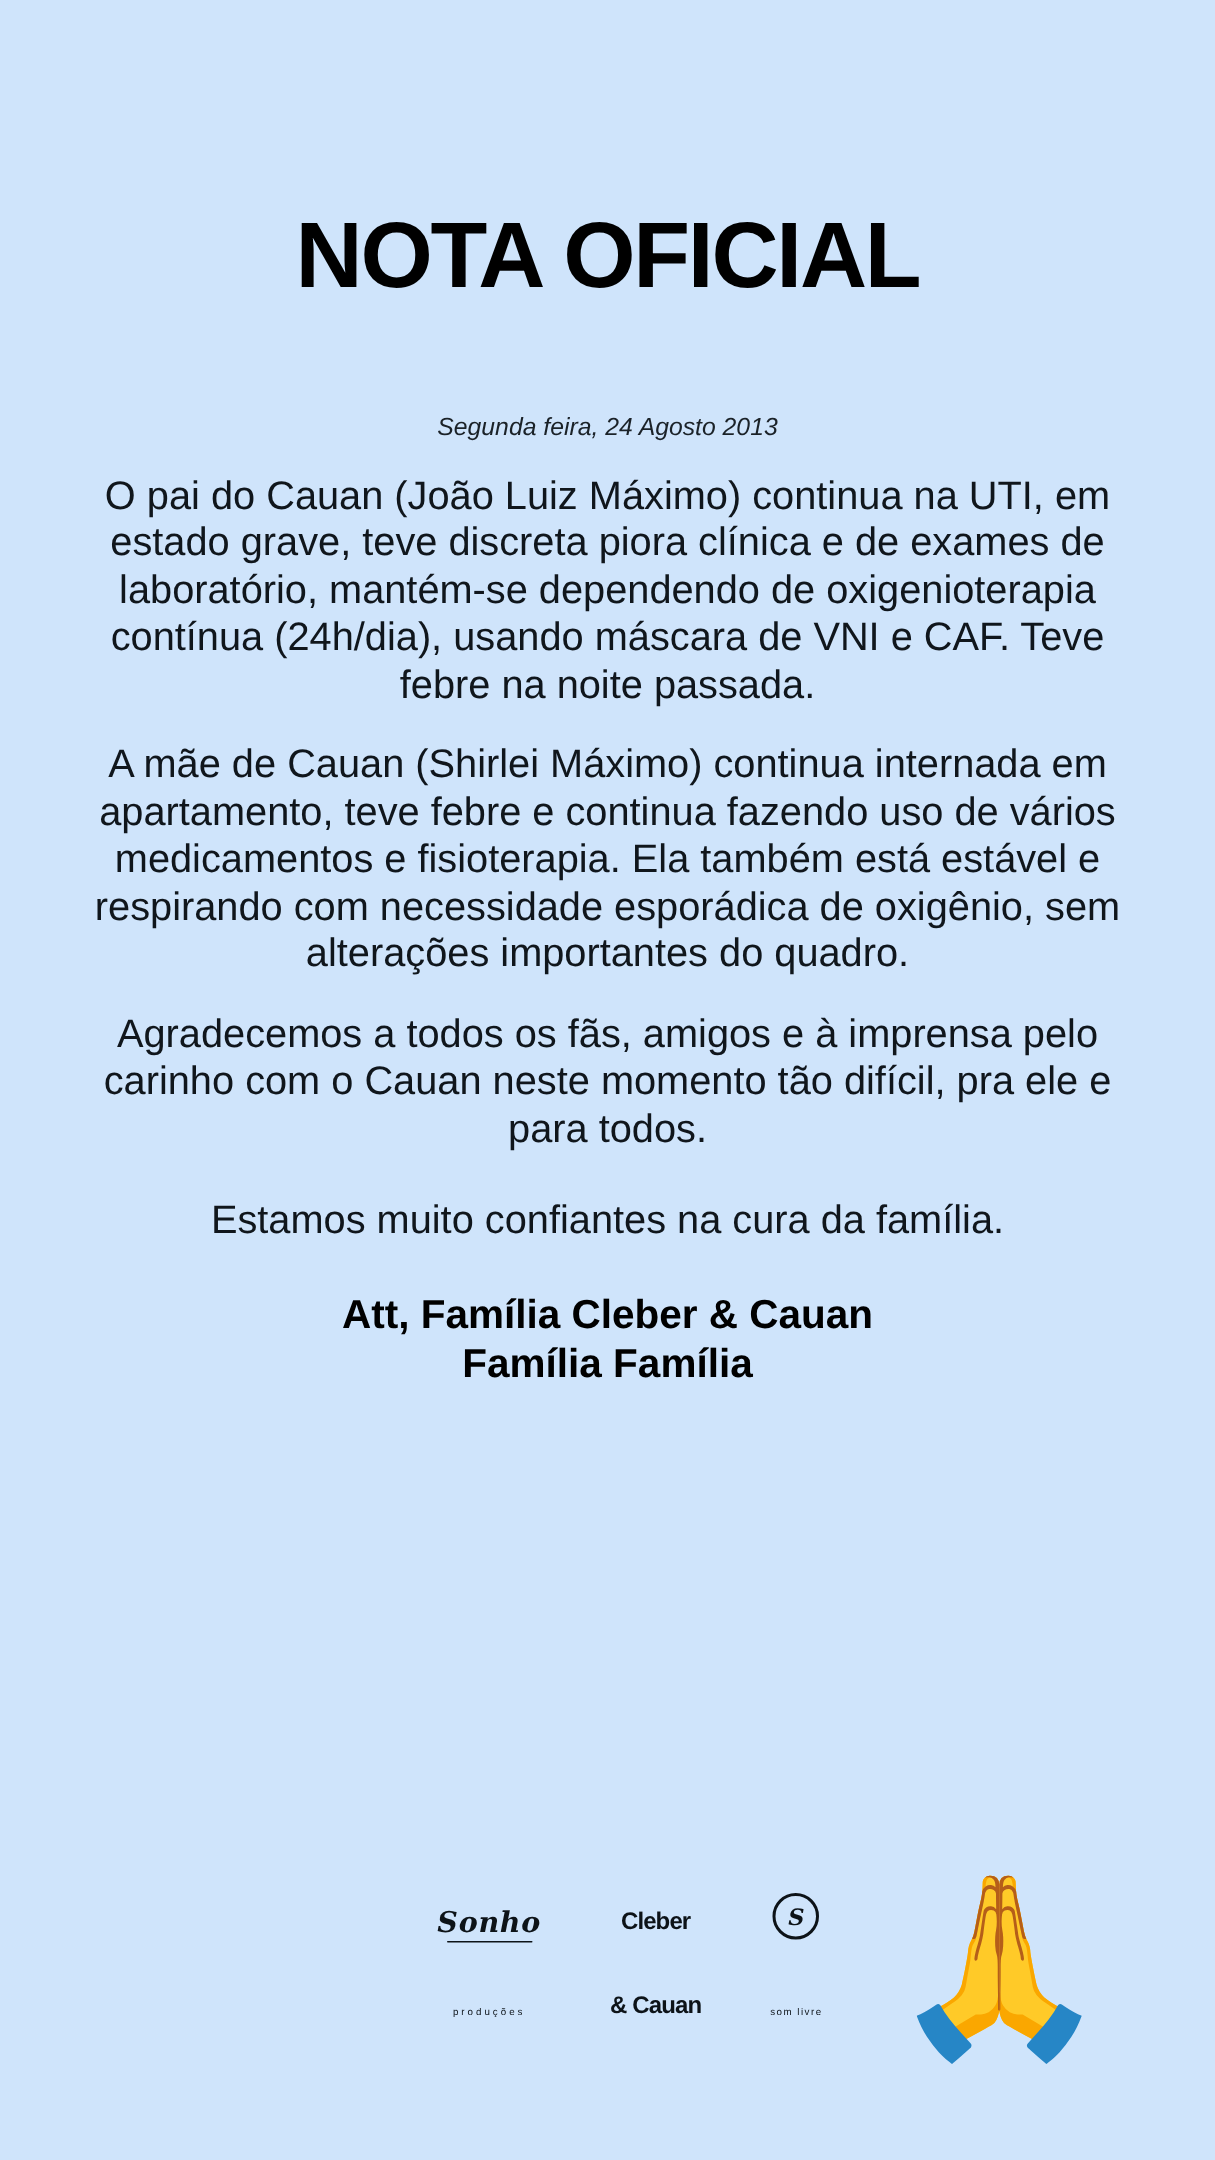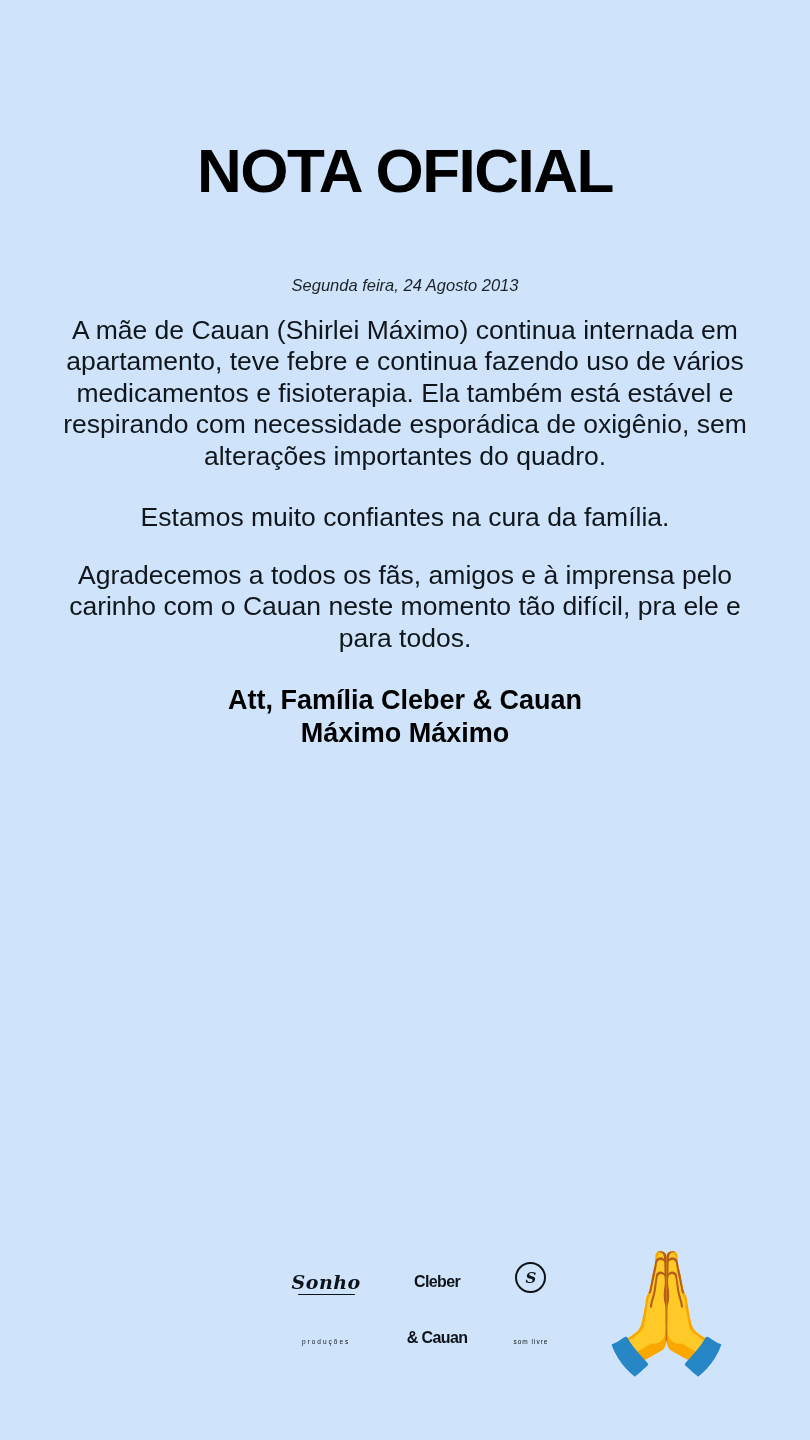--- a/index.html
+++ b/index.html
@@ -156,30 +156,31 @@
 
 <div class="page">
 
   <h1 class="title">NOTA OFICIAL</h1>
 
   <div class="date">Segunda feira, 24 Agosto 2013</div>
 
   <div class="body-wrap">
 
 
+    <p class="para">O pai do Cauan (João Luiz Máximo) continua na UTI, em estado grave, teve discreta piora clínica e de exames de laboratório, mantém-se dependendo de oxigenioterapia contínua (24h/dia), usando máscara de VNI e CAF. Teve febre na noite passada.</p>
 
     <p class="para">A mãe de Cauan (Shirlei Máximo) continua internada em apartamento, teve febre e continua fazendo uso de vários medicamentos e fisioterapia. Ela  também está estável e respirando com necessidade esporádica de oxigênio, sem alterações importantes do quadro.</p>
 
+    <p class="para">Agradecemos a todos os fãs, amigos e à imprensa pelo carinho com o Cauan neste momento tão difícil, pra ele e para todos.</p>
+
     <p class="para single">Estamos muito confiantes na cura da família.</p>
-
-    <p class="para">Agradecemos a todos os fãs, amigos e à imprensa pelo carinho com o Cauan neste momento tão difícil, pra ele e para todos.</p>
 
     <div class="signature">
       <div>Att, Família Cleber &amp; Cauan</div>
-      <div>Máximo Máximo</div>
+      <div>Família Família</div>
     </div>
 
   </div>
 
   <div class="logos">
 
     <div class="logo logo-sonho">
       <div class="mark">Sonho</div>
       <div class="sub">produções</div>
     </div>

